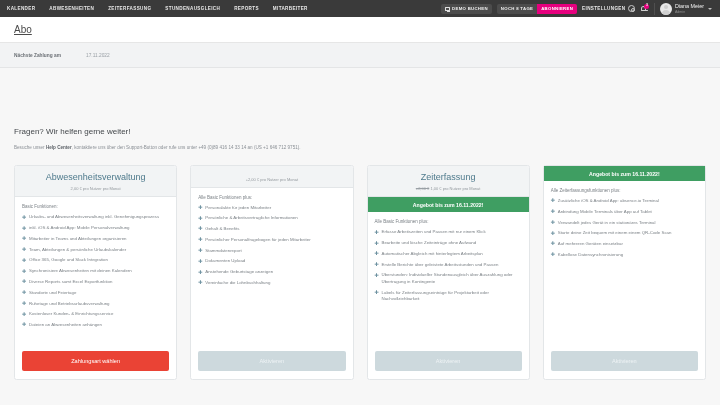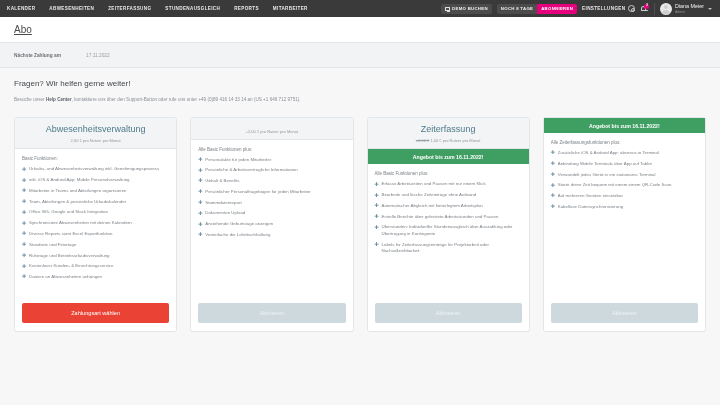--- a/index.html
+++ b/index.html
@@ -118,21 +118,21 @@
   .detail-card {
     background: #f2f3f4; margin: 0; padding: 10px 14px 9px;
     border-bottom: .7px solid #e4e5e6;
   }
   .detail-title { font-size: 8px; color: #44484c; margin-bottom: 9px; }
   .detail-row { display: flex; align-items: baseline; }
   .detail-label { font-size: 4.8px; color: #6b7075; font-weight: 700; width: 72px; }
   .detail-value { font-size: 4.8px; color: #9aa0a6; }
   
   .help-card { background: #f7f7f7; padding: 11px 14px 10px; }
-  .help-title { font-size: 8px; color: #44484c; margin-bottom: 8px; }
+  .help-title { font-size: 8px; color: #44484c; margin-bottom: 8px; margin-top: 48px; }
   .help-text { font-size: 4.6px; color: #8b9096; line-height: 1.75; }
   .help-text b { color: #5f646a; font-weight: 700; }
   
   .cards {
     display: flex; gap: 13px; padding: 3px 14px 0;
   }
   .card {
     flex: 1 1 0; background: #fff;
     border: .7px solid #e3e6e8; border-radius: 2.5px;
     display: flex; flex-direction: column;

